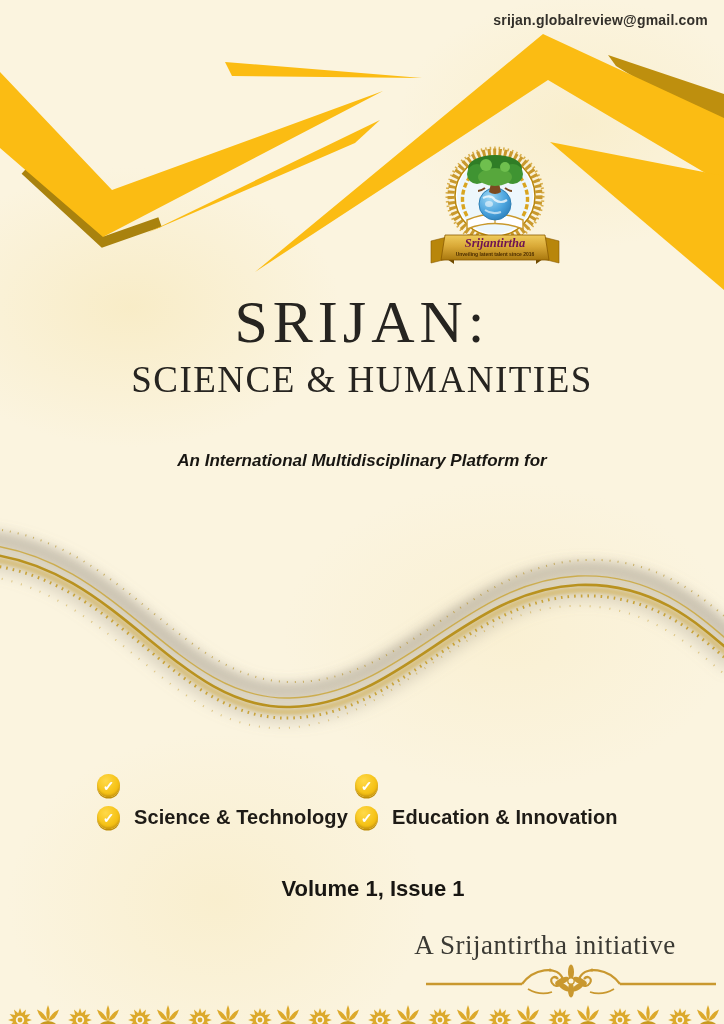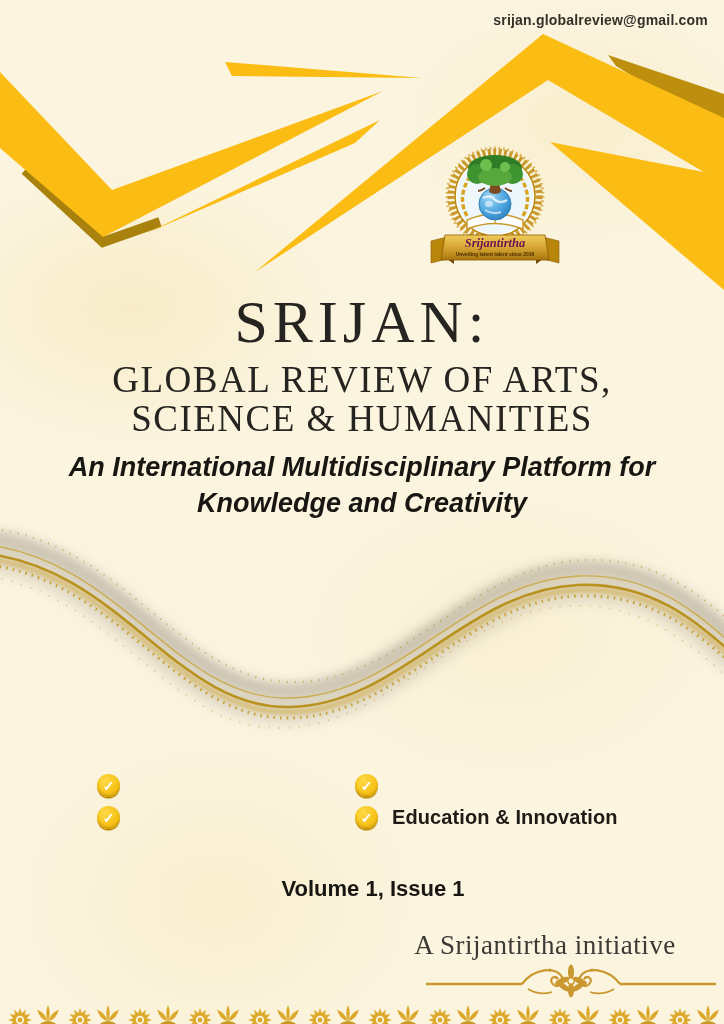--- a/index.html
+++ b/index.html
@@ -29,21 +29,21 @@
     font-family:"Liberation Serif", serif;font-weight:400;
     font-size:60px;letter-spacing:5px;color:#262420;line-height:1;
   }
   .title-sub{
     top:360px;left:0;width:724px;text-align:center;
     font-family:"Liberation Serif", serif;font-weight:400;
     font-size:37px;letter-spacing:1.5px;color:#262420;line-height:1.06;
   }
   .tagline{
     top:450px;left:0;width:724px;text-align:center;
-    font-size:27px;font-weight:700;font-style:italic;color:#181612;line-height:1.32;
+    font-size:17px;font-weight:700;font-style:italic;color:#181612;line-height:1.32;
   }
   
   .topics{
     top:774px;left:97px;width:540px;
     display:grid;grid-template-columns:258px 282px;grid-row-gap:9px;
   }
   .topic{display:flex;align-items:center;gap:14px;}
   .check{
     width:23px;height:23px;border-radius:50%;flex:0 0 auto;
     background:radial-gradient(circle at 38% 30%, #FFD94A 0%, #F6C317 55%, #E7AC0F 100%);
@@ -139,26 +139,24 @@
     <polygon points="24,121 31,126 31,119" fill="#6E4A00"></polygon>
     <polygon points="120,121 113,126 113,119" fill="#6E4A00"></polygon>
     <polygon points="22,97 122,97 126,122 18,122" fill="url(#ribbonGrad)" stroke="#8A5A00" stroke-width=".8"></polygon>
     <text x="72" y="109" text-anchor="middle" font-family="Liberation Serif, serif" font-style="italic" font-weight="700" font-size="12.5" fill="#6D1253">Srijantirtha</text>
     <text x="72" y="117.5" text-anchor="middle" font-family="Liberation Sans, sans-serif" font-weight="700" font-size="5" fill="#4A2C00">Unveiling latent talent since 2016</text>
   </g>
 </svg>
 
 <div class="abs title-main">SRIJAN:</div>
 <div class="abs title-sub">
-  <div>GLOBAL REVIEW OF ARTS,</div>
   <div>SCIENCE &amp; HUMANITIES</div>
 </div>
 <div class="abs tagline">
   <div>An International Multidisciplinary Platform for</div>
-  <div>Knowledge and Creativity</div>
 </div>
 
 <svg id="wave-deco" class="abs" width="724" height="280" viewBox="0 0 724 280">
   <defs>
     <filter id="blur7" x="-20%" y="-60%" width="140%" height="220%">
         <feGaussianBlur stdDeviation="7"></feGaussianBlur>
       </filter>
     <filter id="blur4" x="-20%" y="-60%" width="140%" height="220%">
         <feGaussianBlur stdDeviation="4"></feGaussianBlur>
       </filter>
@@ -179,20 +177,21 @@
 
 <div class="abs topics">
   <div class="topic">
     <span class="check">✓</span>
   </div>
   <div class="topic">
     <span class="check">✓</span>
   </div>
   <div class="topic">
     <span class="check">✓</span>
+    <span class="lbl">Science &amp; Technology</span>
   </div>
   <div class="topic">
     <span class="check">✓</span>
     <span class="lbl">Education &amp; Innovation</span>
   </div>
 </div>
 
 <div class="abs volume">Volume 1, Issue 1</div>
 
 <div class="abs initiative">A Srijantirtha initiative</div>

